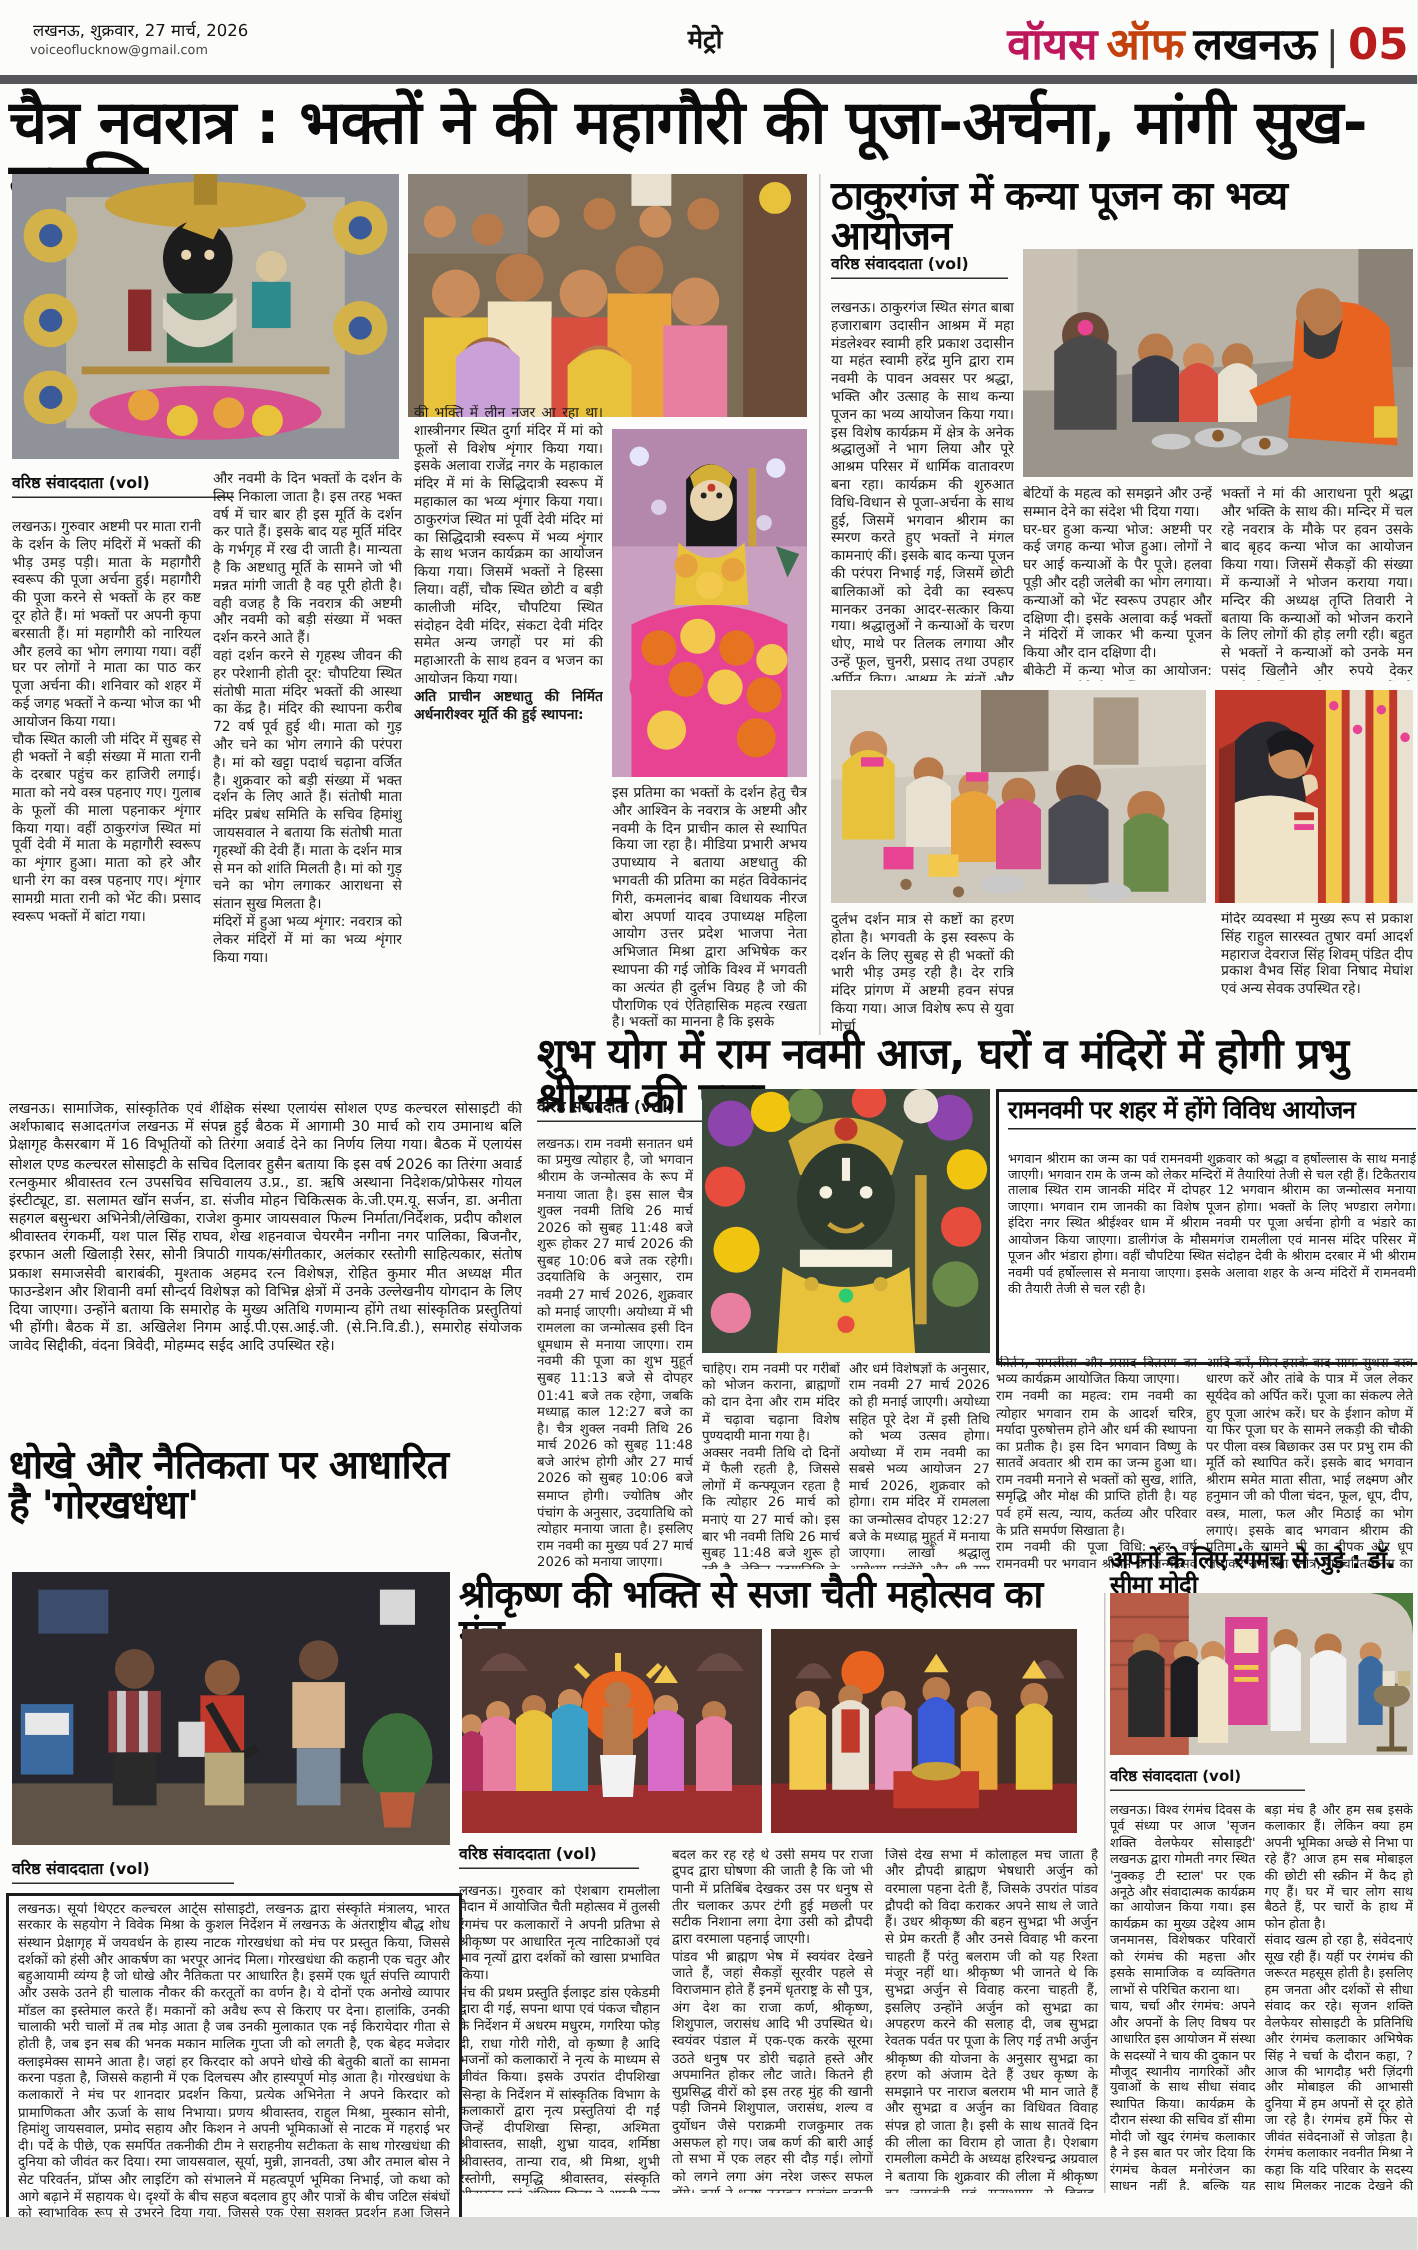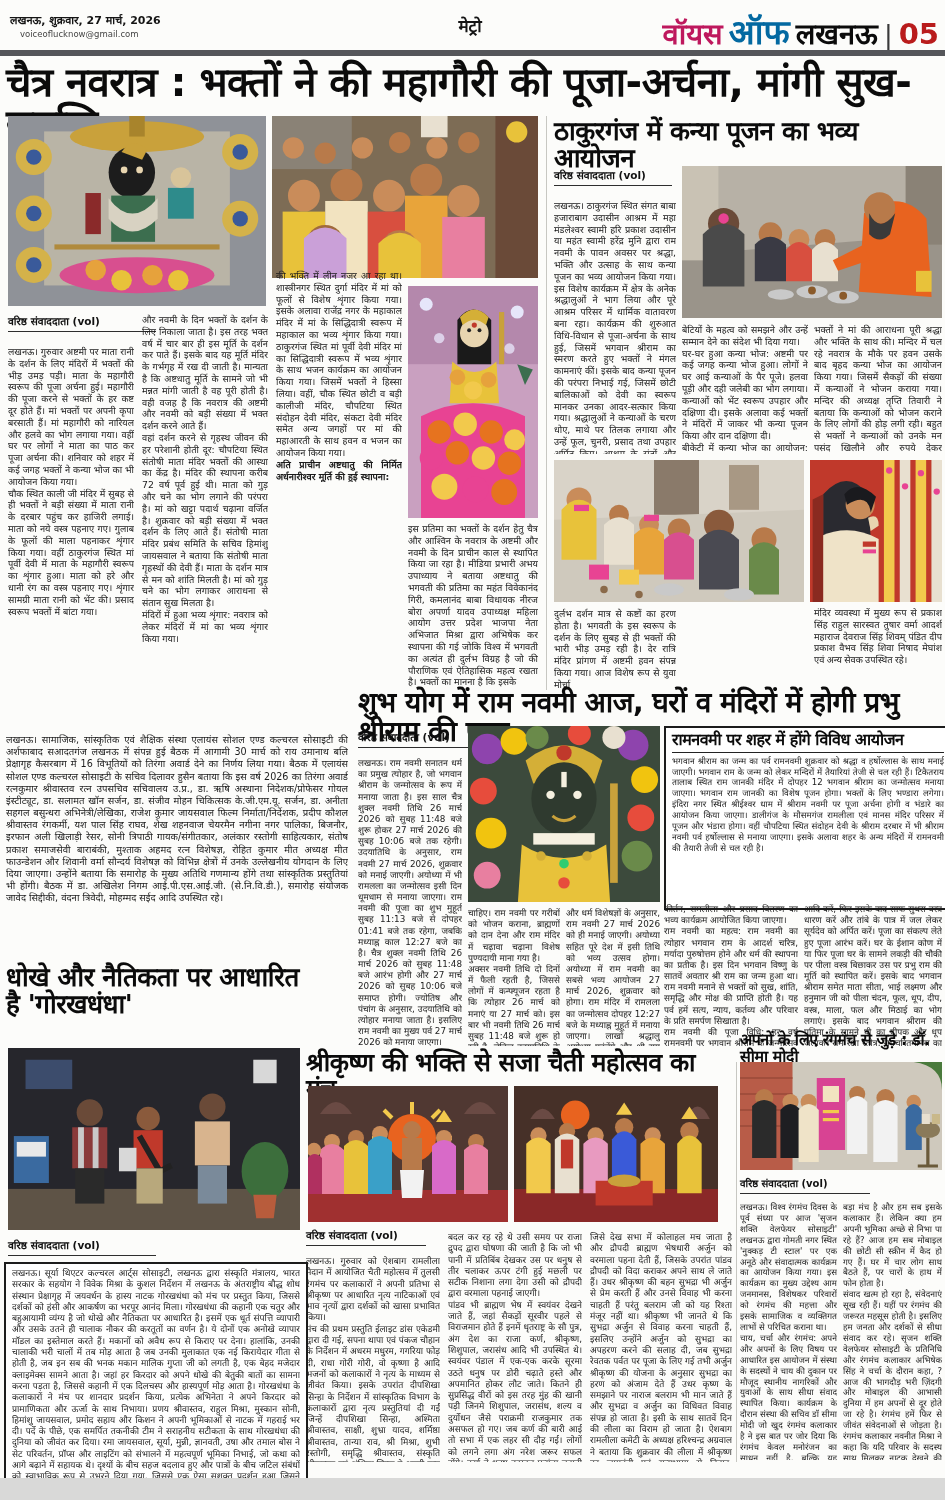--- a/index.html
+++ b/index.html
@@ -14,27 +14,27 @@
   .boxart{border:2px solid #1c1c1c;background:#fff;}
   .vrule{position:absolute;width:1px;background:#c7c7c2;}
   .masthead{display:flex;align-items:baseline;gap:6px;font-weight:800;}
 </style>
 </head>
 <body>
 
 <div class="page">
 
   <div class="abs" style="left:10px;top:12px;width:260px;">
-    <div style="font-weight:bold;font-size:11px;">लखनऊ, शुक्रवार, 27 मार्च, 2026</div>
+    <div style="font-weight:normal;font-size:11px;margin-left:12px;">लखनऊ, शुक्रवार, 27 मार्च, 2026</div>
     <div style="font-size:8.5px;color:#444;margin-top:2px;margin-left:10px;">voiceoflucknow@gmail.com</div>
   </div>
   <div class="abs" style="left:400px;top:14px;width:140px;text-align:center;font-weight:800;font-size:17px;">मेट्रो</div>
   <div class="abs masthead" style="right:6px;top:8px;">
     <span style="font-size:29px;color:#be185d;">वॉयस</span>
-    <span style="font-size:34px;color:#0369a1;">ऑफ</span>
+    <span style="font-size:29px;color:#c2410c;">ऑफ</span>
     <span style="font-size:29px;color:#0b0b0b;">लखनऊ</span>
     <span style="font-size:26px;color:#3a3a3a;font-weight:400;">|</span>
     <span style="font-size:29px;color:#b91c1c;">05</span>
   </div>
   <div class="abs" style="left:0;top:50px;width:945px;height:6px;background:#55565a;"></div>
 
   <div class="abs headline" style="left:6px;top:62px;width:934px;font-size:40px;">चैत्र नवरात्र : भक्तों ने की महागौरी की पूजा-अर्चना, मांगी सुख-समृद्धि</div>
 
   <div class="photo" style="left:8px;top:116px;width:258px;height:190px;">
     <svg viewBox="0 0 100 74" preserveAspectRatio="none">
@@ -268,21 +268,21 @@
         <circle cx="50" cy="72" r="2.5" fill="#2ecc71"></circle>
       <circle cx="62" cy="68" r="2.5" fill="#d4af37"></circle>
         <circle cx="50" cy="82" r="3" fill="#e74c3c"></circle>
       <rect x="74" y="30" width="4" height="52" fill="#c9a13b"></rect>
     </svg>
   </div>
   <div class="abs coltxt" style="left:468px;top:908px;width:92px;height:138px;font-size:8.8px;">चाहिए। राम नवमी पर गरीबों को भोजन कराना, ब्राह्मणों को दान देना और राम मंदिर में चढ़ावा चढ़ाना विशेष पुण्यदायी माना गया है।
 अक्सर नवमी तिथि दो दिनों में फैली रहती है, जिससे लोगों में कन्फ्यूजन रहता है कि त्योहार 26 मार्च को मनाएं या 27 मार्च को। इस बार भी नवमी तिथि 26 मार्च सुबह 11:48 बजे शुरू हो रही है, लेकिन उदयातिथि के नियम के अनुसार 27 मार्च को सूर्योदय के समय नवमी तिथि मौजूद रहेगी। इसलिए अधिकांश मंदिरों</div>
   <div class="abs coltxt" style="left:566px;top:908px;width:94px;height:138px;font-size:8.8px;">और धर्म विशेषज्ञों के अनुसार, राम नवमी 27 मार्च 2026 को ही मनाई जाएगी। अयोध्या सहित पूरे देश में इसी तिथि को भव्य उत्सव होगा। अयोध्या में राम नवमी का सबसे भव्य आयोजन 27 मार्च 2026, शुक्रवार को होगा। राम मंदिर में रामलला का जन्मोत्सव दोपहर 12:27 बजे के मध्याह्न मुहूर्त में मनाया जाएगा। लाखों श्रद्धालु अयोध्या पहुंचेंगे और श्री राम जन्मभूमि पर विशेष पूजा-अर्चना का आयोजन करेंगे। राम नवमी के दिन अयोध्या में शोभा यात्रा, भजन-</div>
   <div class="abs boxart" style="left:664px;top:726px;width:272px;height:172px;padding:4px 6px;overflow:hidden;">
-    <div class="headline" style="font-size:16px;border-bottom:1px solid #222;padding-bottom:3px;margin-bottom:3px;">रामनवमी पर शहर में होंगे विविध आयोजन</div>
+    <div class="headline" style="font-size:16px;border-bottom:1px solid #222;padding-bottom:3px;margin-bottom:15px;">रामनवमी पर शहर में होंगे विविध आयोजन</div>
     <div class="coltxt" style="font-size:8.6px;">भगवान श्रीराम का जन्म का पर्व रामनवमी शुक्रवार को श्रद्धा व हर्षोल्लास के साथ मनाई जाएगी। भगवान राम के जन्म को लेकर मन्दिरों में तैयारियां तेजी से चल रही हैं। टिकैतराय तालाब स्थित राम जानकी मंदिर में दोपहर 12 भगवान श्रीराम का जन्मोत्सव मनाया जाएगा। भगवान राम जानकी का विशेष पूजन होगा। भक्तों के लिए भण्डारा लगेगा। इंदिरा नगर स्थित श्रीईश्वर धाम में श्रीराम नवमी पर पूजा अर्चना होगी व भंडारे का आयोजन किया जाएगा। डालीगंज के मौसमगंज रामलीला एवं मानस मंदिर परिसर में पूजन और भंडारा होगा। वहीं चौपटिया स्थित संदोहन देवी के श्रीराम दरबार में भी श्रीराम नवमी पर्व हर्षोल्लास से मनाया जाएगा। इसके अलावा शहर के अन्य मंदिरों में रामनवमी की तैयारी तेजी से चल रही है।</div>
   </div>
   <div class="abs coltxt" style="left:664px;top:904px;width:134px;height:142px;font-size:8.8px;">कीर्तन, रामलीला और प्रसाद वितरण का भव्य कार्यक्रम आयोजित किया जाएगा।
 राम नवमी का महत्व: राम नवमी का त्योहार भगवान राम के आदर्श चरित्र, मर्यादा पुरुषोत्तम होने और धर्म की स्थापना का प्रतीक है। इस दिन भगवान विष्णु के सातवें अवतार श्री राम का जन्म हुआ था। राम नवमी मनाने से भक्तों को सुख, शांति, समृद्धि और मोक्ष की प्राप्ति होती है। यह पर्व हमें सत्य, न्याय, कर्तव्य और परिवार के प्रति समर्पण सिखाता है।
 राम नवमी की पूजा विधि: हर वर्ष रामनवमी पर भगवान श्रीराम के जन्मोत्सव रूप में बड़े ही धूम-धाम के साथ मनाया जाता है। रामनवमी के दिन ब्रह्म मुहूर्त में उठकर स्नान</div>
   <div class="abs coltxt" style="left:804px;top:904px;width:138px;height:142px;font-size:8.8px;">आदि करें, फिर इसके बाद साफ-सुथरा वस्त्र धारण करें और तांबे के पात्र में जल लेकर सूर्यदेव को अर्पित करें। पूजा का संकल्प लेते हुए पूजा आरंभ करें। घर के ईशान कोण में या फिर पूजा घर के सामने लकड़ी की चौकी पर पीला वस्त्र बिछाकर उस पर प्रभु राम की मूर्ति को स्थापित करें। इसके बाद भगवान श्रीराम समेत माता सीता, भाई लक्ष्मण और हनुमान जी को पीला चंदन, फूल, धूप, दीप, वस्त्र, माला, फल और मिठाई का भोग लगाएं। इसके बाद भगवान श्रीराम की प्रतिमा के सामने घी का दीपक और धूप जलाकर राम रक्षा स्तोत्र, रामचरितमानस का पाठ करें और अंत में भगवान श्रीराम की आरती करें।</div>
 
   <div class="abs headline" style="left:6px;top:964px;width:294px;font-size:26px;font-weight:700;font-family:'DejaVu Serif','Liberation Serif',serif;">धोखे और नैतिकता पर आधारित है 'गोरखधंधा'</div>
   <div class="photo" style="left:8px;top:1048px;width:292px;height:182px;">
     <svg viewBox="0 0 100 62" preserveAspectRatio="none">

